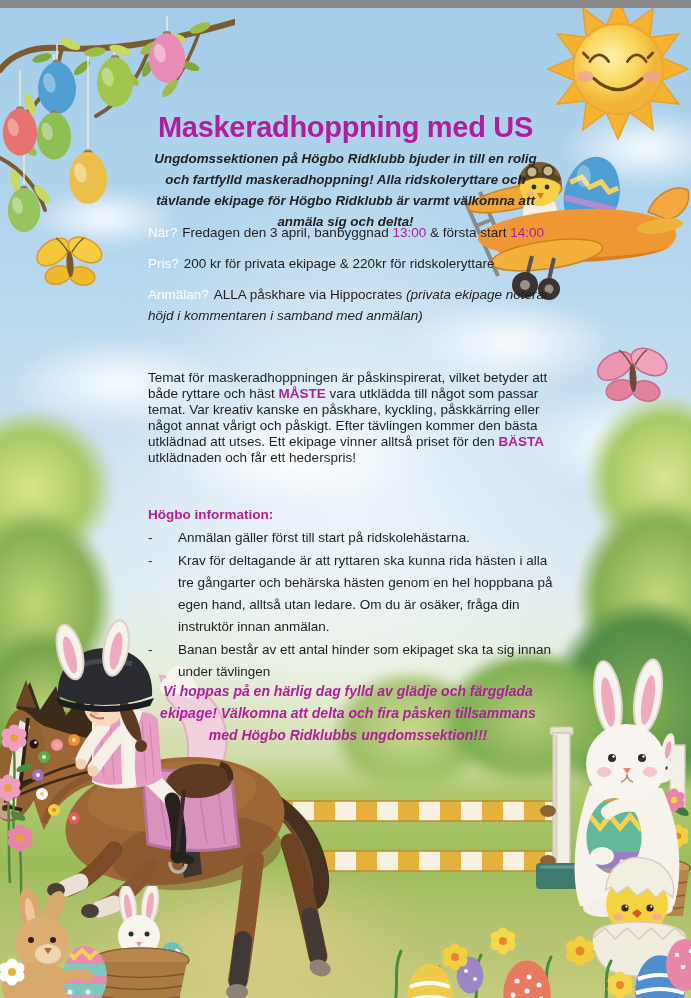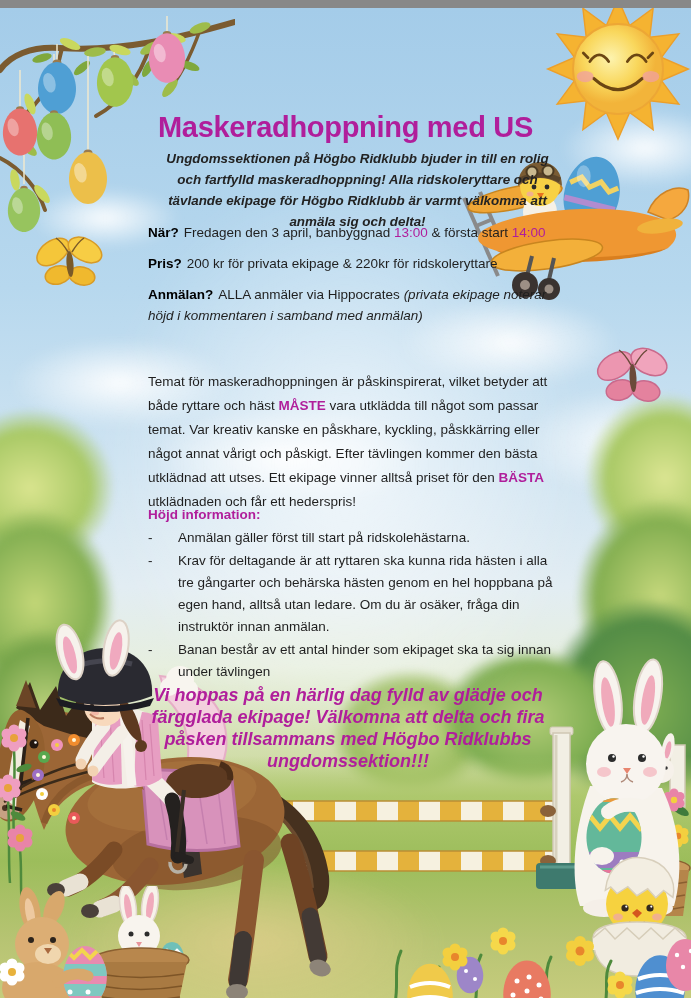--- a/index.html
+++ b/index.html
@@ -13,34 +13,34 @@
       background:linear-gradient(180deg,rgba(176,201,112,0) 0%,#aec86d 16%,#9cbd5b 42%,#b7c473 74%,#c8cd7e 100%);}
   .path{left:70px;top:850px;width:370px;height:170px;border-radius:50%;
       background:radial-gradient(closest-side,#dacd88,rgba(218,205,136,0));filter:blur(8px);opacity:.95;}
   .haze{left:105px;top:160px;width:480px;height:590px;border-radius:45%;
       background:radial-gradient(closest-side,rgba(255,255,255,.66),rgba(255,255,255,0));filter:blur(18px);}
   .dec{position:absolute;}
   
   .txt{position:absolute;z-index:10;}
   .title{left:0;right:0;top:84px;text-align:center;font-size:29px;font-weight:bold;
          color:#b01e9b;letter-spacing:-.3px;}
-  .intro{left:162px;top:127px;width:391px;text-align:center;font-style:italic;font-weight:bold;
+  .intro{left:150px;top:127px;width:391px;text-align:center;font-style:italic;font-weight:bold;
          font-size:13.4px;line-height:21px;color:#232323;}
   .facts{left:148px;top:214px;width:412px;font-size:13.5px;line-height:21px;}
   .fact{margin-bottom:10px;}
-  .flabel{color:#000000;font-weight:bold;margin-right:5px;}
+  .flabel{color:#ffffff;font-weight:normal;margin-right:5px;}
   .ftime{color:#b01e9b;font-weight:normal;}
   .fnote{font-style:italic;}
-  .theme{left:148px;top:348px;width:416px;font-size:13.5px;line-height:24px;}
+  .theme{left:148px;top:348px;width:416px;font-size:13.5px;line-height:16px;}
   .hl{color:#b01e9b;font-weight:bold;}
   .ovrig{left:148px;top:496px;width:412px;font-size:13.5px;line-height:22.3px;}
   .ovrig-h{color:#b01e9b;font-weight:bold;margin-bottom:1px;}
   .bullet{display:flex;}
   .dash{width:30px;flex:none;}
-  .closing{left:150px;top:658px;width:396px;text-align:center;font-size:18px;line-height:22px;
+  .closing{left:150px;top:658px;width:396px;text-align:center;font-size:14px;line-height:22px;
            font-weight:bold;font-style:italic;color:#b01e9b;}
 </style>
 </head>
 <body>
 
 <div class="page">
 
   <div class="abs sky"></div>
   <div class="abs cloud" style="left:10px;top:330px;width:220px;height:90px"></div>
   <div class="abs cloud" style="left:150px;top:400px;width:280px;height:100px"></div>
@@ -674,28 +674,28 @@
   <p class="txt intro">Ungdomssektionen på Högbo Ridklubb bjuder in till en rolig och fartfylld maskeradhoppning! Alla ridskoleryttare och tävlande ekipage för Högbo Ridklubb är varmt välkomna att anmäla sig och delta!</p>
 
   <div class="txt facts">
     <div class="fact">
       <span class="flabel">När?</span><span>Fredagen den 3 april, banbyggnad </span><span class="ftime">13:00</span><span> &amp; första start </span><span class="ftime">14:00</span>
     </div>
     <div class="fact">
       <span class="flabel">Pris?</span><span>200 kr för privata ekipage &amp; 220kr för ridskoleryttare</span>
     </div>
     <div class="fact">
-      <span class="flabel">Anmälan?</span><span>ALLA anmäler via Hippocrates </span><span class="fnote">(privata ekipage noterar höjd i kommentaren i samband med anmälan)</span>
+      <span class="flabel">Anmälan?</span><span>ALLA påskhare via Hippocrates </span><span class="fnote">(privata ekipage noterar höjd i kommentaren i samband med anmälan)</span>
     </div>
   </div>
 
   <p class="txt theme"><span>Temat för maskeradhoppningen är påskinspirerat, vilket betyder att både ryttare och häst </span><span class="hl">MÅSTE</span><span> vara utklädda till något som passar temat. Var kreativ kanske en påskhare, kyckling, påskkärring eller något annat vårigt och påskigt. Efter tävlingen kommer den bästa utklädnad att utses. Ett ekipage vinner alltså priset för den </span><span class="hl">BÄSTA</span><span> utklädnaden och får ett hederspris!</span></p>
 
   <div class="txt ovrig">
-    <div class="ovrig-h">Höjd information:</div>
+    <div class="ovrig-h">Högbo information:</div>
     <div class="bullet">
         <span class="dash">-</span>
         <span>Anmälan gäller först till start på ridskolehästarna.</span>
       </div>
     <div class="bullet">
         <span class="dash">-</span>
         <span>Krav för deltagande är att ryttaren ska kunna rida hästen i alla tre gångarter och behärska hästen genom en hel hoppbana på egen hand, alltså utan ledare. Om du är osäker, fråga din instruktör innan anmälan.</span>
       </div>
     <div class="bullet">
         <span class="dash">-</span>

